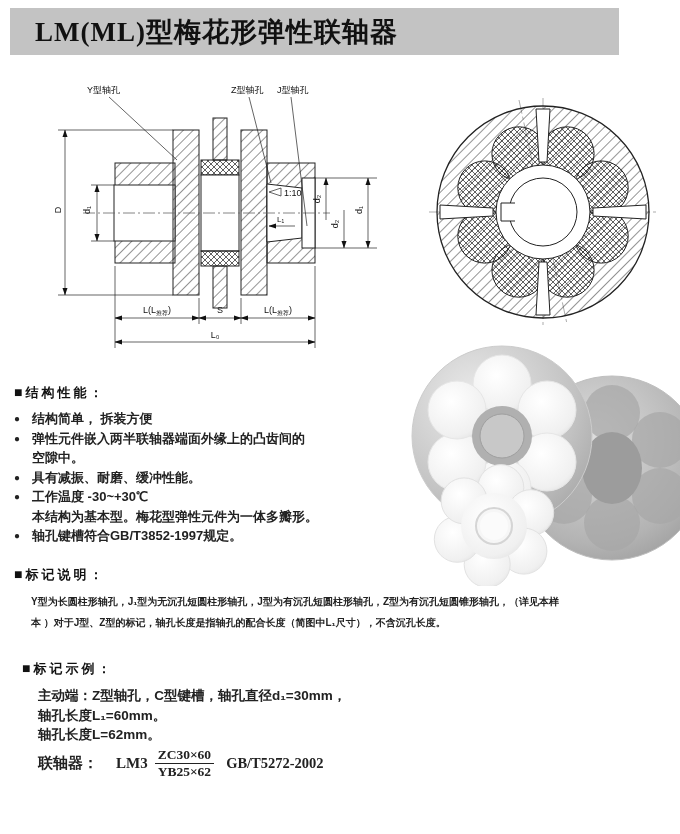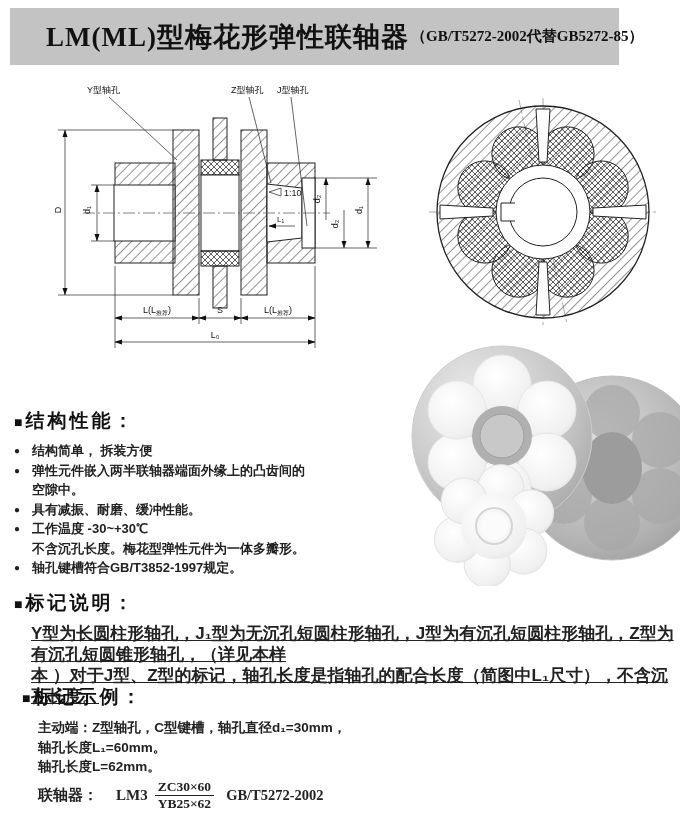--- a/index.html
+++ b/index.html
@@ -1,67 +1,66 @@
 <!DOCTYPE html>
 <html><head>
 <meta charset="utf-8">
 <style>
   html,body{margin:0;padding:0;background:#fff;}
   .page{position:relative;width:680px;height:834px;background:#ffffff;overflow:hidden;
         font-family:"Liberation Sans",sans-serif;color:#1c1c1c;}
 
   
-  .header{position:absolute;left:10px;top:8px;width:609px;height:57px;background:#c3c3c3;
-          display:flex;align-items:center;padding-left:36px;box-sizing:border-box;}
+  .header{position:absolute;left:10px;top:8px;width:609px;height:47px;background:#c3c3c3;
+          display:flex;align-items:center;padding-left:25px;box-sizing:border-box;}
   .title{font-family:"Liberation Serif",serif;font-weight:bold;font-size:27px;
          letter-spacing:1px;white-space:nowrap;color:#111;}
   .title-sub{font-family:"Liberation Serif",serif;font-weight:bold;font-size:15px;
          white-space:nowrap;color:#111;margin-left:2px;}
 
   
   .xsec{position:absolute;left:25px;top:80px;width:375px;height:292px;}
   .fview{position:absolute;left:427px;top:96px;width:232px;height:232px;}
   .photo-wrap{position:absolute;left:400px;top:328px;width:280px;height:258px;overflow:hidden;}
   svg text{font-family:"Liberation Sans",sans-serif;fill:#111;}
 
   
   .sec{position:absolute;}
   .sec-structure{left:14px;top:384px;width:420px;}
   .sec-note{left:14px;top:566px;width:662px;}
   .sec-example{left:22px;top:660px;width:540px;}
 
   .sec-head{display:flex;align-items:baseline;font-weight:bold;color:#111;}
   .sec-head .marker{font-size:14px;margin-right:3px;}
-  .sec-head .htext{font-size:19px;letter-spacing:3px;margin-top:24px;}
+  .sec-head .htext{font-size:13px;letter-spacing:3px;}
 
   .b-list{margin-top:7px;}
   .b-line{display:flex;font-size:13px;font-weight:bold;line-height:19.5px;color:#222;}
   .b-line .pfx{width:18px;font-size:10px;flex:none;}
   .b-line .txt{flex:1;}
 
-  .note-p{margin:7px 0 0 17px;font-size:17px;font-weight:bold;line-height:21px;color:#222;text-decoration:underline;}
+  .note-p{margin:7px 0 0 17px;font-size:10px;font-weight:bold;line-height:21px;color:#222;}
 
   .ex-lines{margin:8px 0 0 16px;font-size:13.5px;font-weight:bold;line-height:19.5px;color:#222;}
   .desig{display:flex;align-items:center;margin:3px 0 0 16px;font-weight:bold;color:#222;}
   .desig .lbl{font-size:15px;margin-right:18px;}
   .desig .model{font-family:"Liberation Serif",serif;font-size:15px;margin-right:7px;}
   .frac{display:inline-flex;flex-direction:column;text-align:center;
         font-family:"Liberation Serif",serif;font-size:13.5px;line-height:14px;}
   .frac .num{border-bottom:1.6px solid #222;padding:0 3px 1px 3px;}
   .frac .den{padding:1px 3px 0 3px;}
   .desig .std{font-family:"Liberation Serif",serif;font-size:14.5px;margin-left:12px;text-align:center;}
 </style>
 </head>
 <body>
 
 <div class="page">
 
   <div class="header">
     <span class="title">LM(ML)型梅花形弹性联轴器</span>
-    <span class="title-sub">（GB/T5272-2002代替GB5272-85）</span>
   </div>
 
   <svg class="xsec" viewBox="0 0 375 292">
     <defs>
       <pattern id="h45" patternUnits="userSpaceOnUse" width="7" height="7" patternTransform="rotate(45)">
         <line x1="0" y1="0" x2="0" y2="7" stroke="#3a3a3a" stroke-width="1.1"></line>
       </pattern>
       <pattern id="hx" patternUnits="userSpaceOnUse" width="6" height="6">
         <path d="M0,0 L6,6 M6,0 L0,6" stroke="#3a3a3a" stroke-width="0.8" fill="none"></path>
       </pattern>
@@ -249,21 +248,21 @@
       <div class="b-line">
           <span class="pfx">●</span>
           <span class="txt">具有减振、耐磨、缓冲性能。</span>
         </div>
       <div class="b-line">
           <span class="pfx">●</span>
           <span class="txt">工作温度 -30~+30℃</span>
         </div>
       <div class="b-line">
           <span class="pfx"></span>
-          <span class="txt">不含沉孔长度。梅花型弹性元件为一体多瓣形。</span>
+          <span class="txt">本结构为基本型。梅花型弹性元件为一体多瓣形。</span>
         </div>
       <div class="b-line">
           <span class="pfx">●</span>
           <span class="txt">轴孔键槽符合GB/T3852-1997规定。</span>
         </div>
     </div>
   </div>
 
   <div class="sec sec-note">
     <div class="sec-head">

